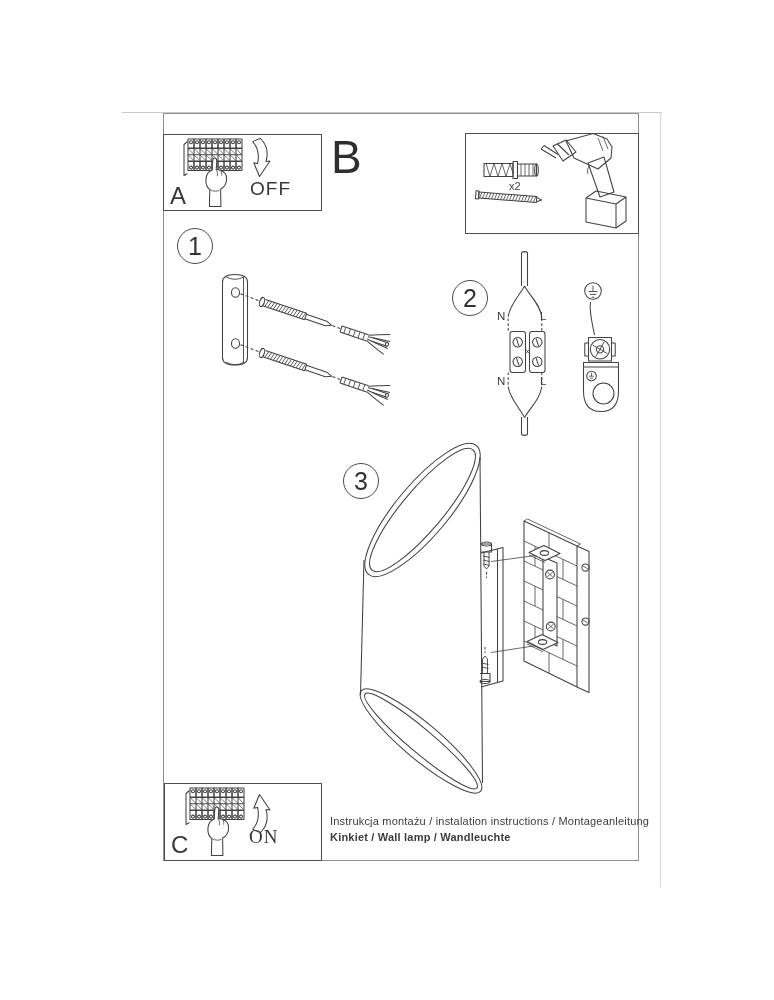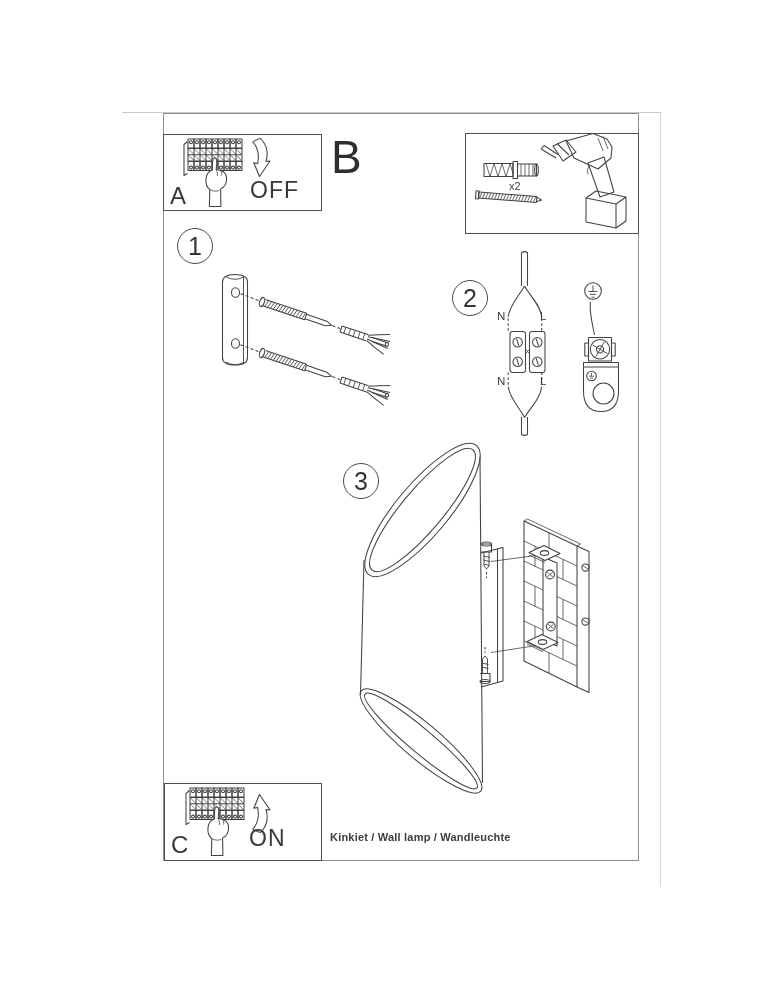--- a/index.html
+++ b/index.html
@@ -8,21 +8,21 @@
   .abs{position:absolute;}
   .frame{left:163px;top:113px;width:476px;height:748px;border:1.2px solid #8f8f8f;box-sizing:border-box;}
   .faint-h{left:122px;top:112px;width:540px;height:1px;background:#c9c9c9;}
   .faint-v{left:660px;top:112px;width:1px;height:775px;background:#d6d6d6;}
   .ibox{border:1.3px solid #4f4f4f;box-sizing:border-box;background:transparent;}
   .box-a{left:163px;top:134px;width:159px;height:77px;}
   .box-tools{left:465px;top:133px;width:174px;height:101px;}
   .box-c{left:164px;top:783px;width:158px;height:78px;}
   .t{position:absolute;white-space:nowrap;color:#383838;line-height:1;}
   .corner{font-size:24px;}
-  .action{font-size:23px;letter-spacing:1px;}
+  .action{font-size:19px;letter-spacing:1px;}
   .big-b{font-size:46px;color:#2e2e2e;}
   .qty{font-size:11px;color:#444;}
   .wire-lbl{font-size:11.5px;color:#3c3c3c;}
   .stepnum{width:34px;height:34px;border:1.4px solid #4a4a4a;border-radius:50%;
            text-align:center;line-height:34px;font-size:25px;color:#333;}
   .footer-line{font-size:11px;color:#3c3c3c;letter-spacing:0.2px;}
   .art{left:0;top:0;width:774px;height:1000px;}
 </style>
 </head>
 <body>
@@ -248,17 +248,18 @@
   <div class="abs stepnum" style="left:177px;top:228px;">1</div>
   <div class="abs stepnum" style="left:452px;top:280px;">2</div>
   <div class="abs stepnum" style="left:343px;top:463px;">3</div>
 
   <span class="t wire-lbl" style="left:497px;top:311px;">N</span>
   <span class="t wire-lbl" style="left:540px;top:311px;">L</span>
   <span class="t wire-lbl" style="left:497px;top:376px;">N</span>
   <span class="t wire-lbl" style="left:540px;top:376px;">L</span>
 
   <span class="t corner" style="left:171px;top:833px;">C</span>
-  <span class="t action" style="left:249px;top:827px;">ON</span>
-
+  <span class="t action" style="left:249px;top:827px;font-family:Liberation Serif, serif;">ON</span>
+
+  <span class="t footer-line" style="left:330px;top:816px;">Instrukcja montażu / instalation instructions / Montageanleitung</span>
   <span class="t footer-line" style="left:330px;top:832px;font-weight:bold;">Kinkiet / Wall lamp / Wandleuchte</span>
 
 </div>
 
 </body></html>

